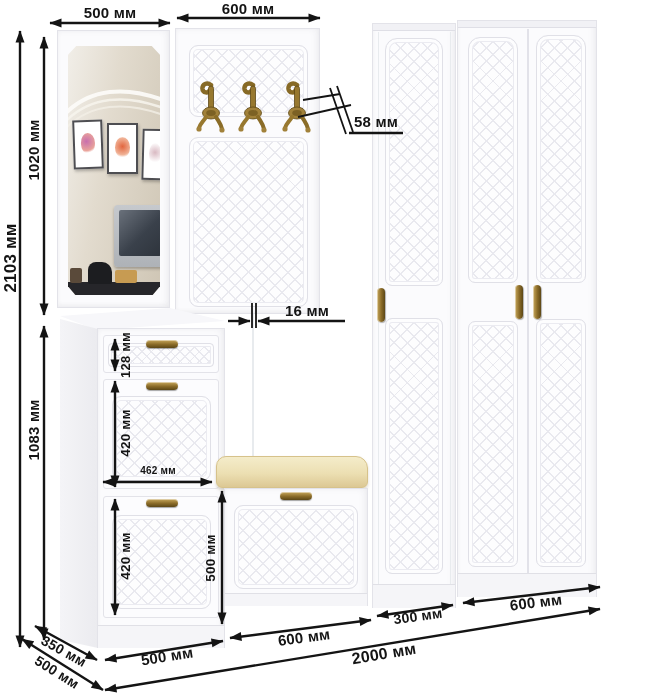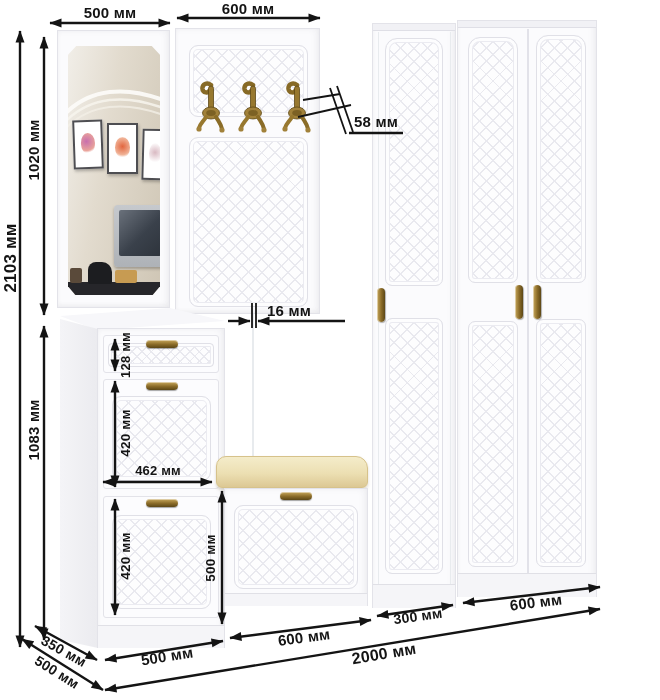--- a/index.html
+++ b/index.html
@@ -193,24 +193,24 @@
       <line x1="349" y1="133" x2="403" y2="133" stroke-width="2.4"></line>
     </g>
   </svg>
 
   <div class="dlabel" style="left:110px;top:12px;">500 мм</div>
   <div class="dlabel" style="left:248px;top:8px;">600 мм</div>
   <div class="dlabel v" style="left:11px;top:258px;font-size:17px;">2103 мм</div>
   <div class="dlabel v" style="left:33px;top:150px;">1020 мм</div>
   <div class="dlabel v" style="left:33px;top:430px;">1083 мм</div>
   <div class="dlabel" style="left:376px;top:121px;">58 мм</div>
-  <div class="dlabel" style="left:289px;top:310px;">16 мм</div>
+  <div class="dlabel" style="left:307px;top:310px;">16 мм</div>
   <div class="dlabel v" style="left:125px;top:355px;font-size:13px;">128 мм</div>
   <div class="dlabel v" style="left:125px;top:433px;font-size:13.5px;">420 мм</div>
-  <div class="dlabel" style="left:158px;top:470px;font-size:13px;">462 мм</div>
+  <div class="dlabel" style="left:158px;top:470px;font-size:10px;">462 мм</div>
   <div class="dlabel v" style="left:125px;top:556px;font-size:13.5px;">420 мм</div>
   <div class="dlabel v" style="left:210px;top:558px;font-size:13.5px;">500 мм</div>
   <div class="dlabel" style="left:167px;top:656px;transform:translate(-50%,-50%) rotate(-9deg);">500 мм</div>
   <div class="dlabel" style="left:304px;top:637px;transform:translate(-50%,-50%) rotate(-7.5deg);">600 мм</div>
   <div class="dlabel" style="left:418px;top:616px;font-size:14px;transform:translate(-50%,-50%) rotate(-8deg);">300 мм</div>
   <div class="dlabel" style="left:536px;top:602px;transform:translate(-50%,-50%) rotate(-7deg);">600 мм</div>
   <div class="dlabel" style="left:384px;top:654px;font-size:16px;transform:translate(-50%,-50%) rotate(-9.3deg);">2000 мм</div>
   <div class="dlabel" style="left:64px;top:651px;font-size:14px;transform:translate(-50%,-50%) rotate(29deg);">350 мм</div>
   <div class="dlabel" style="left:57px;top:672px;font-size:14px;transform:translate(-50%,-50%) rotate(32deg);">500 мм</div>
 

